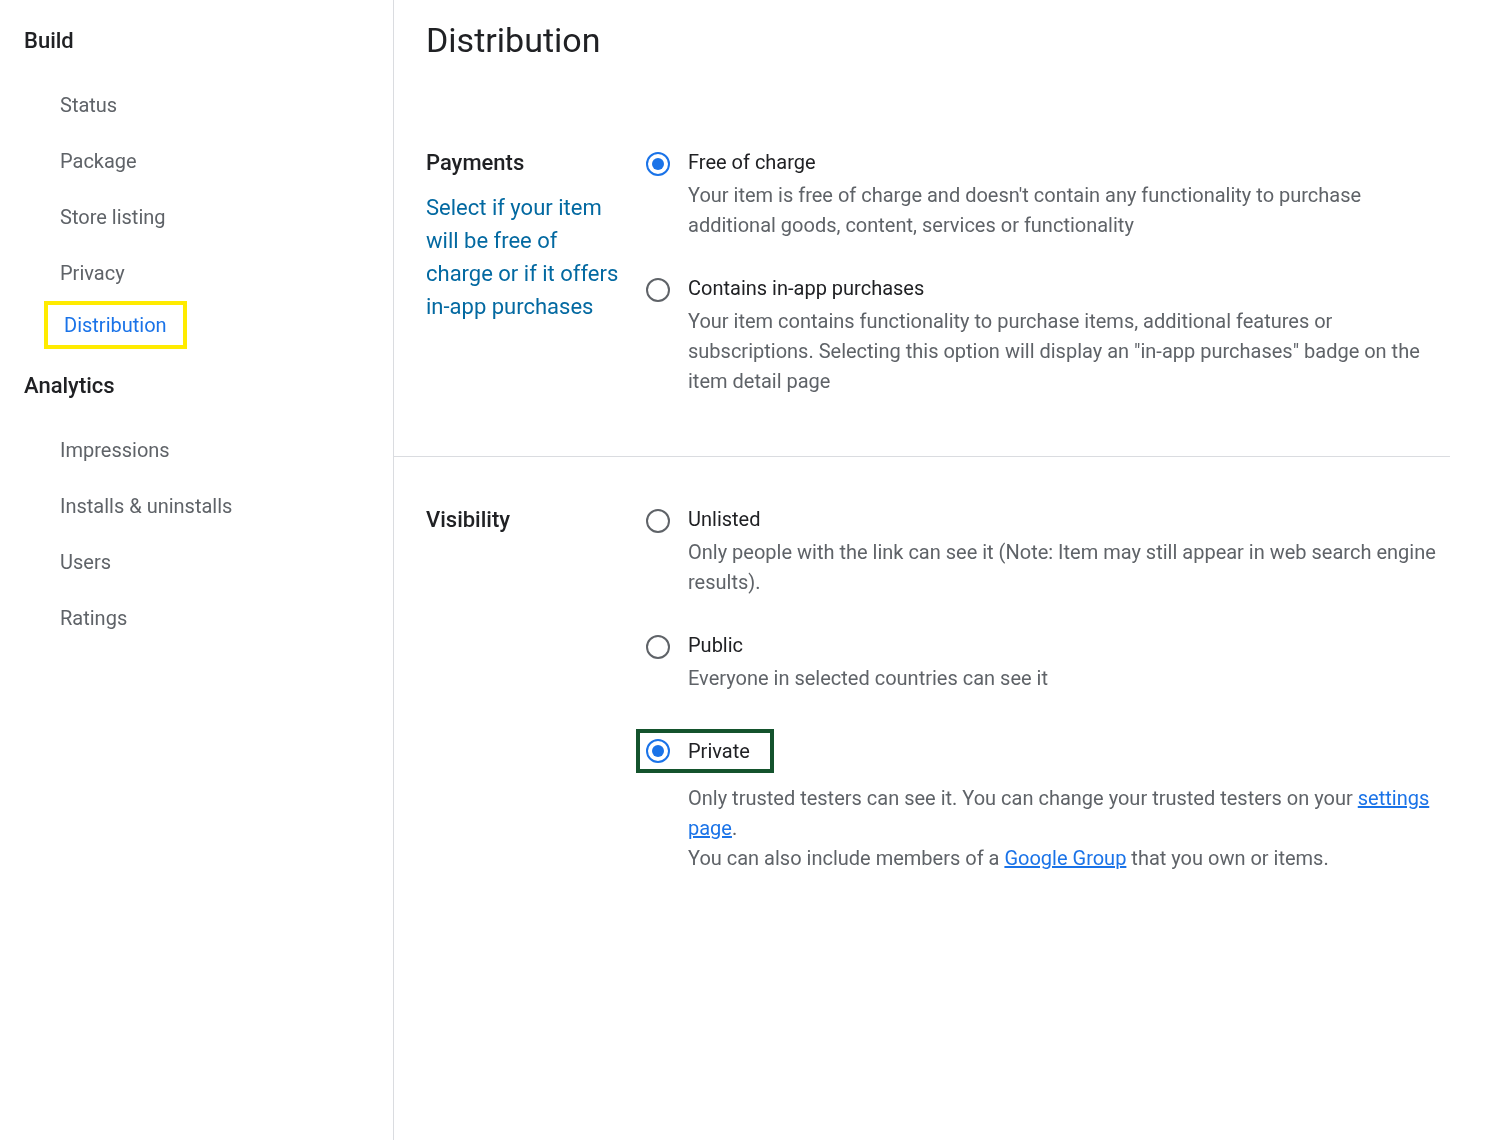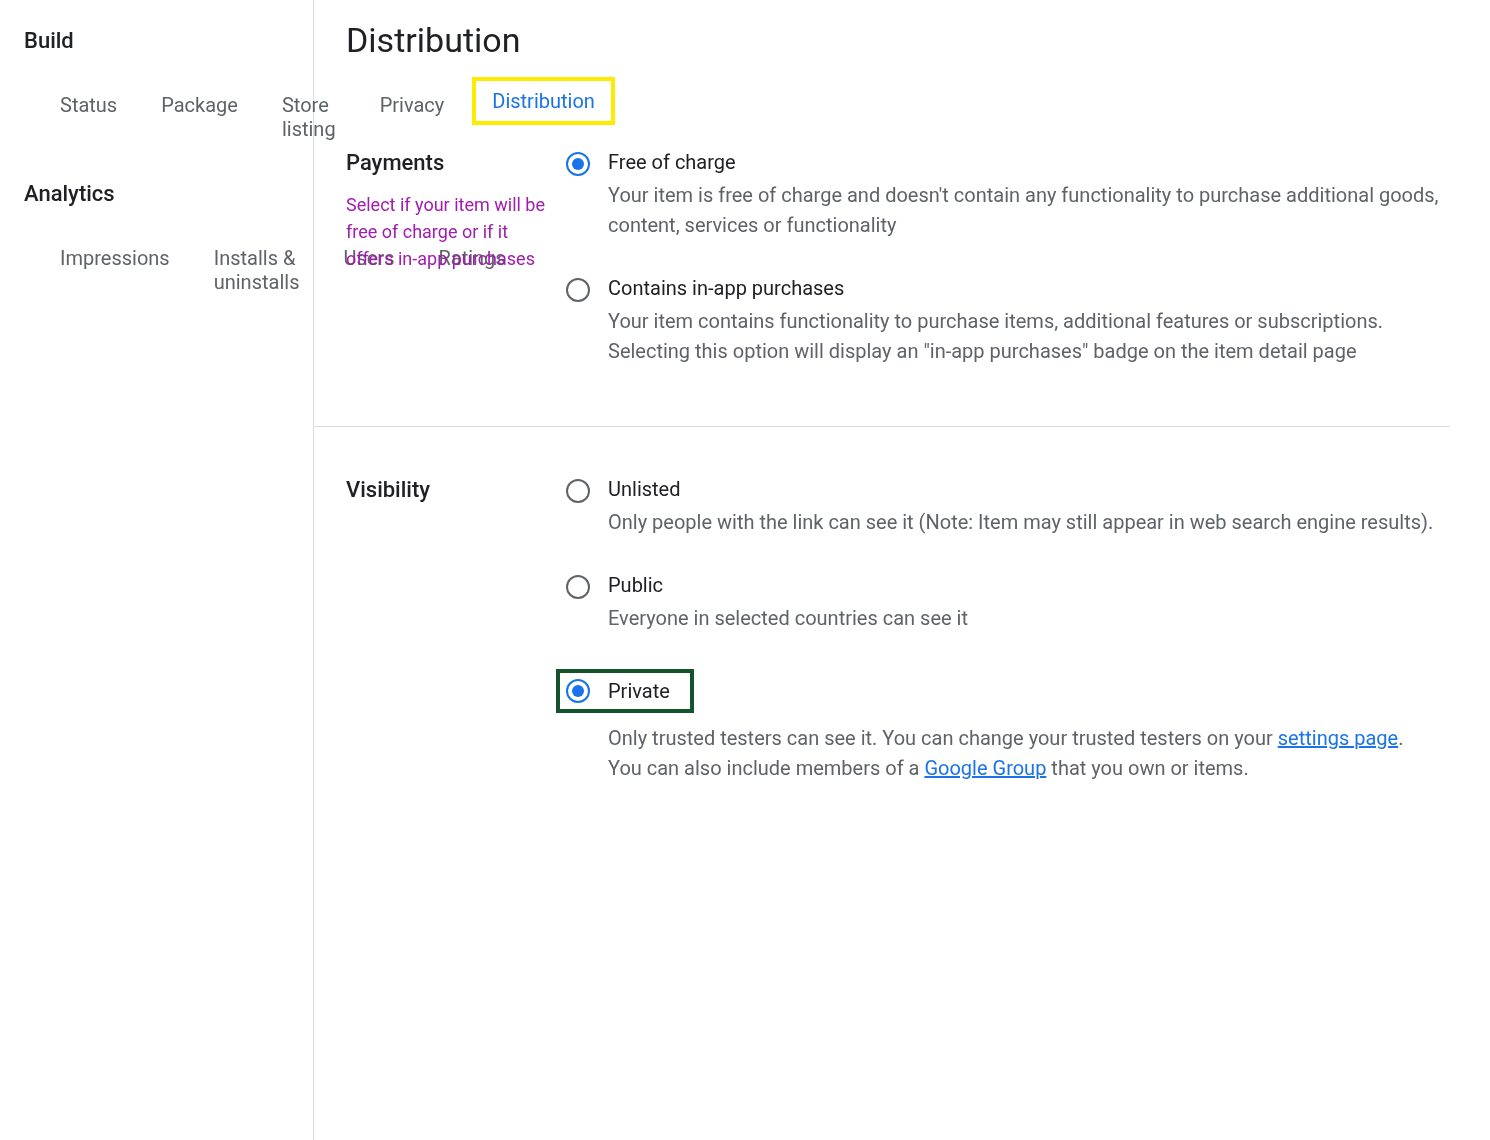--- a/index.html
+++ b/index.html
@@ -9,21 +9,21 @@
     }
     body {
       font-family: 'Google Sans', Roboto, Arial, sans-serif;
       background: #fff;
       color: #202124;
       display: flex;
       width: 1490px;
       height: 1140px;
     }
     .sidebar {
-      width: 314px;
+      width: 394px;
       padding: 20px 0 16px 24px;
       border-right: 1px solid #dadce0;
       flex-shrink: 0;
     }
     .sidebar-section-header {
       font-size: 22px;
       font-weight: 500;
       color: #202124;
       margin-bottom: 24px;
       margin-top: 8px;
@@ -42,20 +42,21 @@
       border: 4px solid #ffeb00;
       display: inline-block;
       margin-left: 20px;
     }
     .highlight-box .sidebar-item {
       padding: 8px 16px;
       margin: 0;
     }
     .sidebar-items-container {
       display: flex;
+      flex-direction: column;
       align-items: flex-start;
       margin-bottom: 24px;
     }
     .main {
       flex: 1;
       padding: 20px 40px 40px 32px;
     }
     .page-title {
       font-size: 34px;
       font-weight: 400;
@@ -76,22 +77,22 @@
       flex-shrink: 0;
       padding-right: 20px;
     }
     .section-title {
       font-size: 22px;
       font-weight: 500;
       color: #202124;
       margin-bottom: 16px;
     }
     .section-subtitle {
-      font-size: 18px;
-      color: #a21caf;
+      font-size: 22px;
+      color: #0369a1;
       line-height: 1.5;
     }
     .section-right {
       flex: 1;
     }
     .radio-option {
       display: flex;
       align-items: flex-start;
       margin-bottom: 36px;
     }

